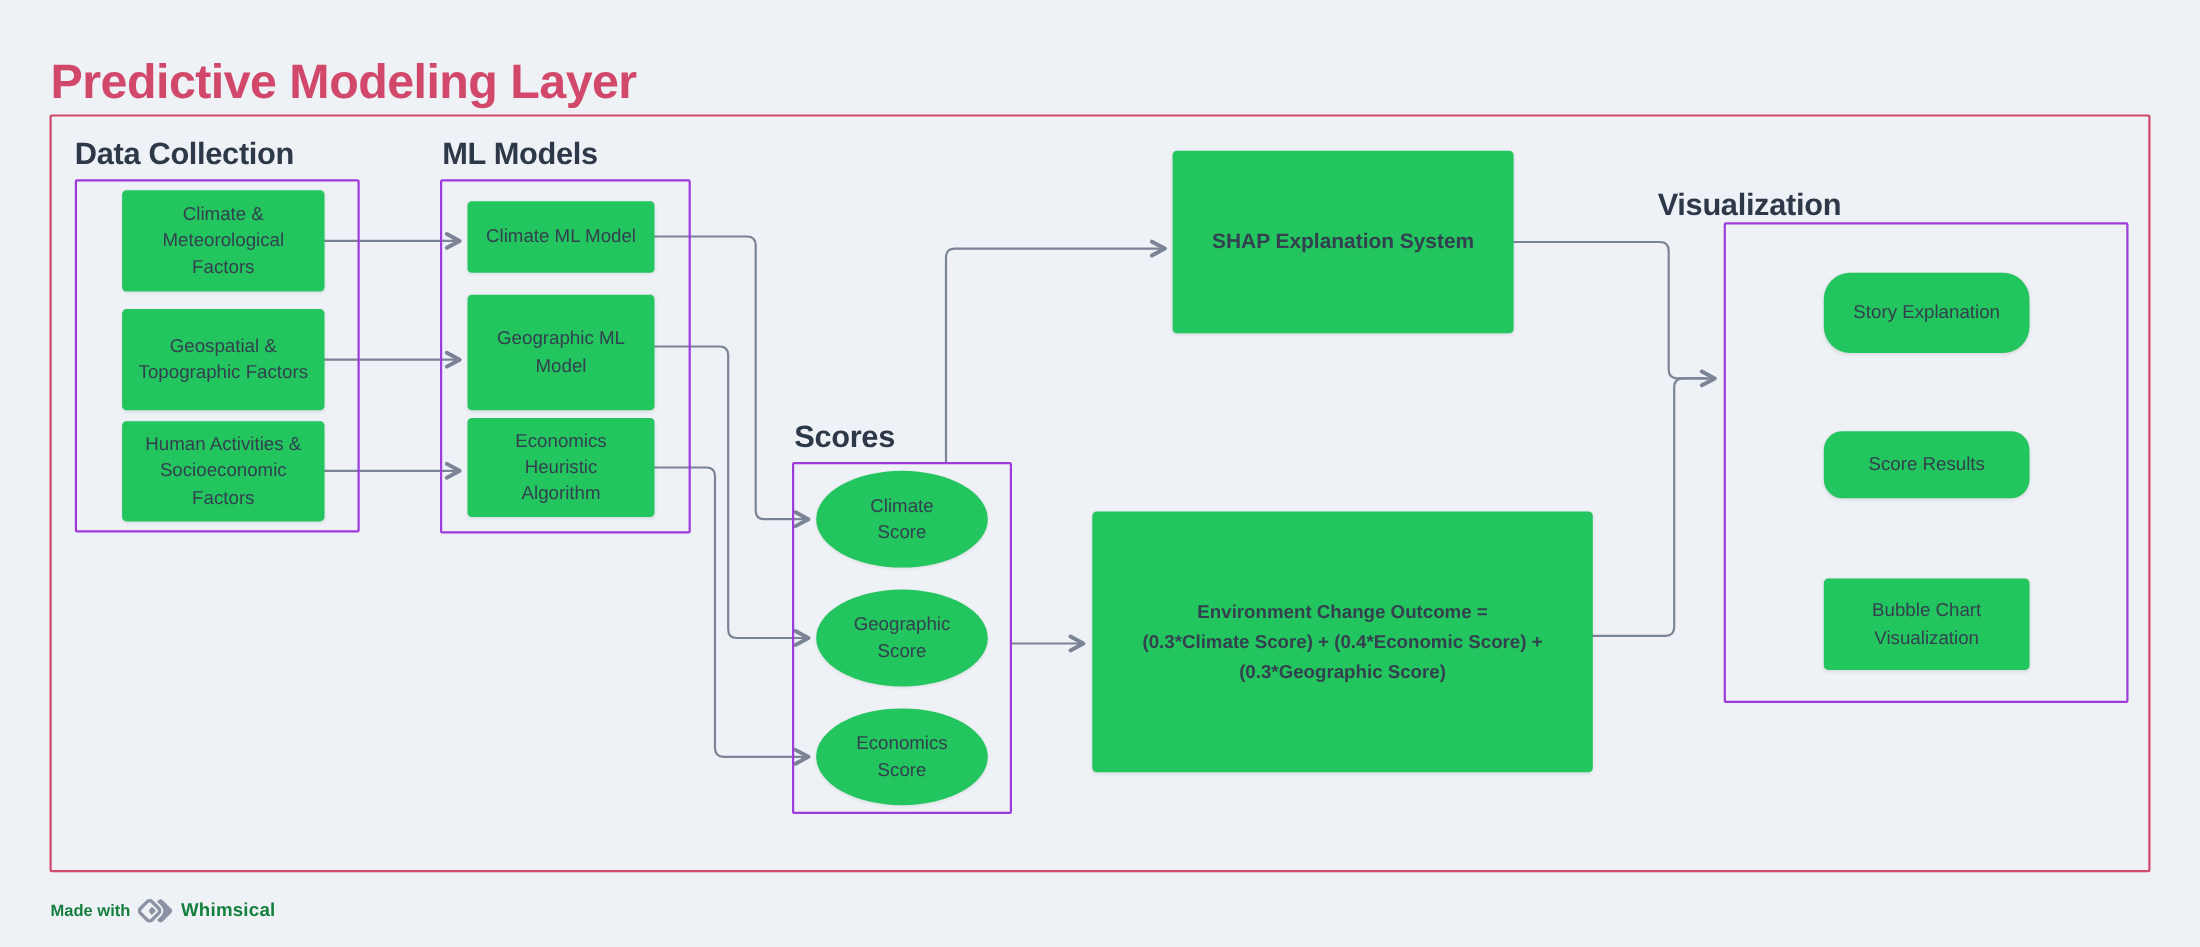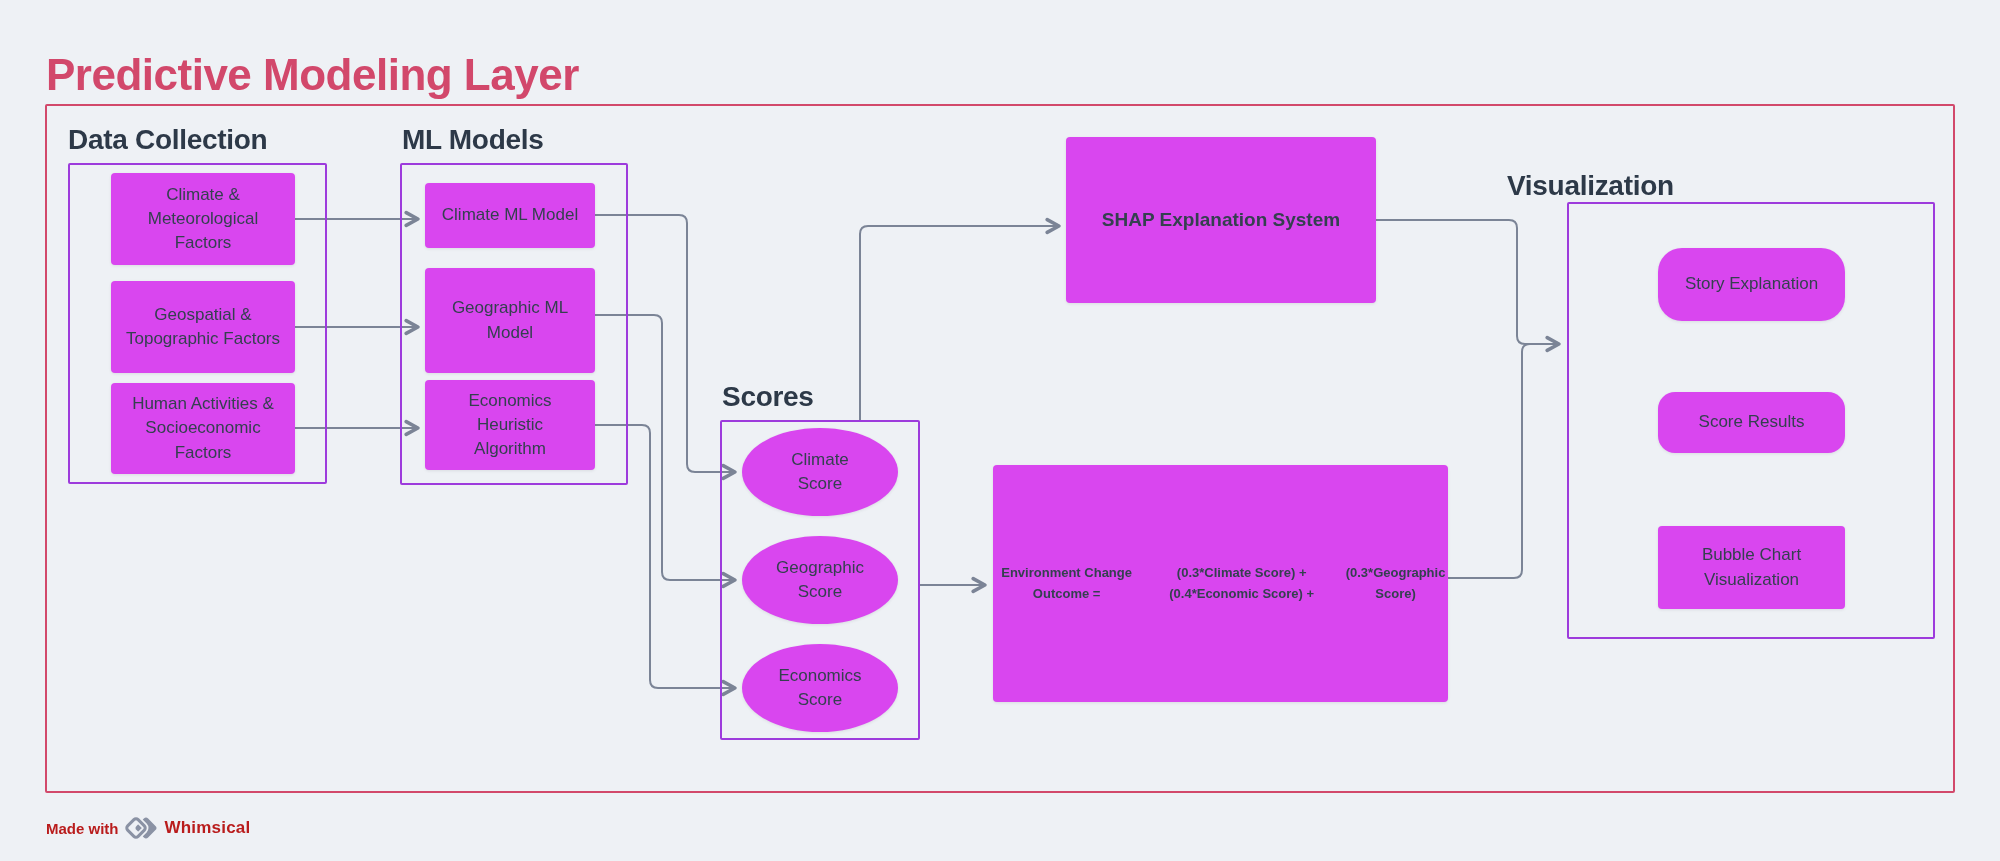--- a/index.html
+++ b/index.html
@@ -25,36 +25,36 @@
   .group{
     position:absolute;border:2px solid #9d3bdc;border-radius:2px;
     box-sizing:border-box;background:transparent;
   }
   .group-label{
     position:absolute;font-size:28px;font-weight:800;color:#2d3948;
     white-space:nowrap;letter-spacing:-0.3px;text-align:center;
   }
 
   .node{
-    position:absolute;background:#d946ef;border-radius:4px;
+    position:absolute;background:#22c55e;border-radius:4px;
     display:flex;align-items:center;justify-content:center;text-align:center;
     color:#34404f;font-size:17px;font-weight:500;line-height:1.42;
     box-shadow:0 1px 3px rgba(35,46,60,0.10);box-sizing:border-box;
   }
   .ellipse{border-radius:50%;}
   .node-bold{font-weight:700;}
-  .formula-node{flex-direction:row;font-size:13px;font-weight:700;line-height:1.6;}
+  .formula-node{flex-direction:column;font-size:17px;font-weight:700;line-height:1.6;}
 
   svg.connectors{position:absolute;left:0;top:0;pointer-events:none;}
   svg.connectors path{stroke:#7b8496;stroke-width:2;fill:none;stroke-linecap:round;stroke-linejoin:round;}
 
   .footer{
     position:absolute;left:46px;top:812px;height:32px;
     display:flex;align-items:center;gap:5px;
-    color:#b91c1c;font-weight:700;
+    color:#15803d;font-weight:700;
   }
   .footer .made-with{font-size:15px;}
   .footer .brand{font-size:17px;letter-spacing:0.2px;}
   .footer svg{display:block;}
 </style>
 </head>
 <body>
 
 <div class="canvas">
 

